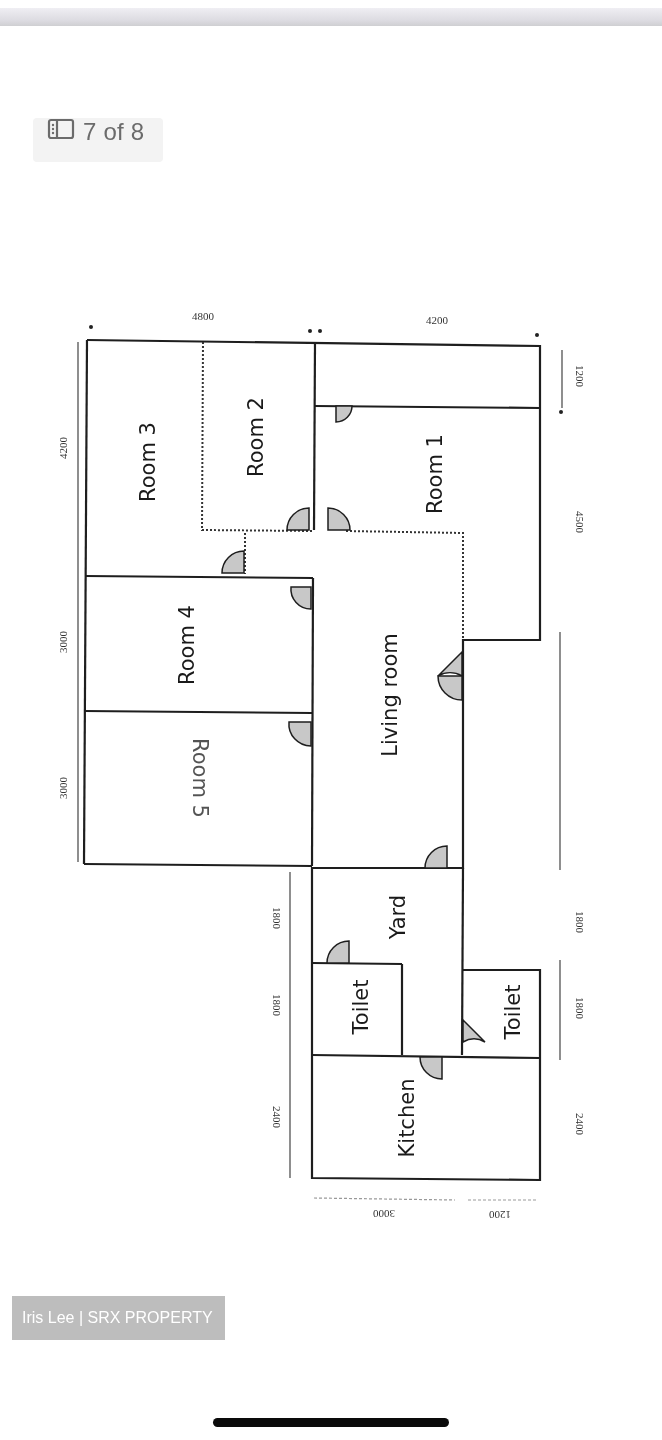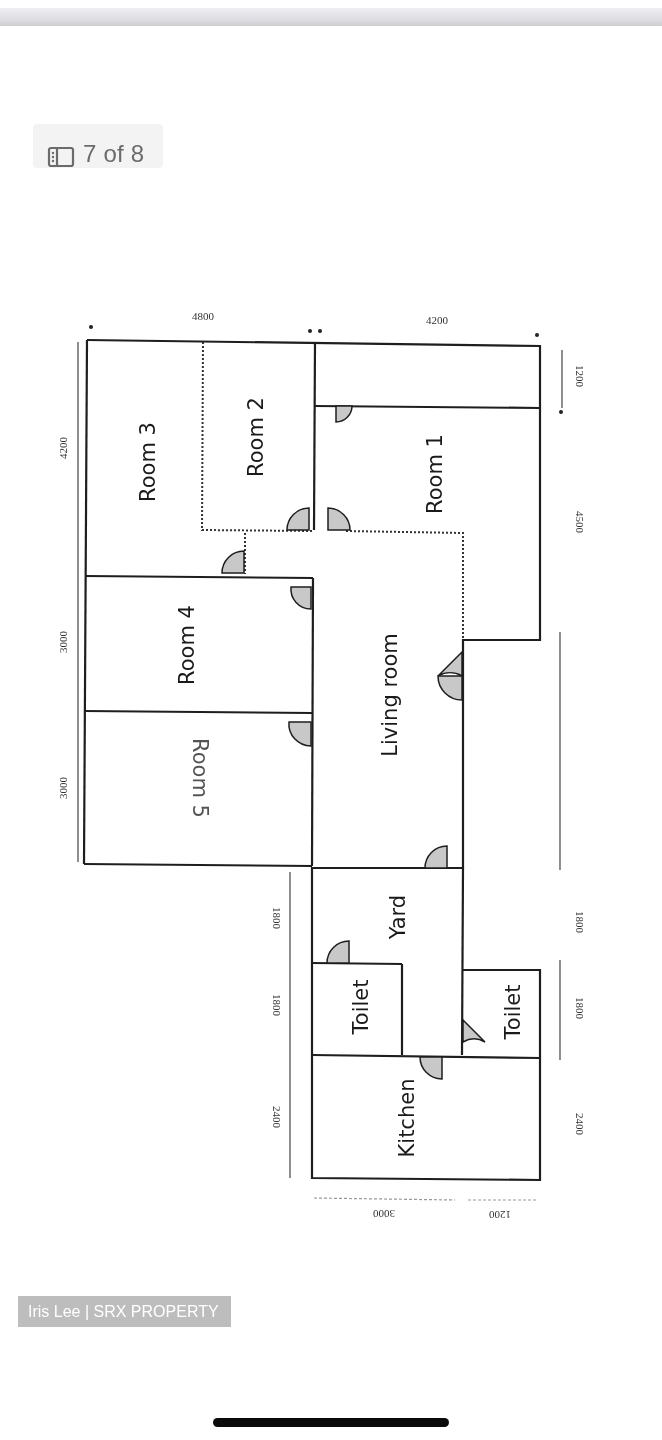--- a/index.html
+++ b/index.html
@@ -5,28 +5,28 @@
   html, body { margin: 0; padding: 0; }
   body {
     width: 662px; height: 1440px; background: #ffffff; position: relative; overflow: hidden;
     font-family: "Liberation Sans", sans-serif;
   }
   .top-bar {
     position: absolute; left: 0; top: 8px; width: 662px; height: 18px;
     background: linear-gradient(#efeef3, #dcdbe1 70%, #cfcfd2);
   }
   .counter-badge {
-    position: absolute; left: 33px; top: 124px; width: 130px; height: 44px;
-    background: #f3f3f3; border-radius: 4px; display: flex; align-items: flex-end;
+    position: absolute; left: 33px; top: 118px; width: 130px; height: 44px;
+    background: #f3f3f3; border-radius: 4px; display: flex; align-items: flex-start;
     padding-left: 14px; box-sizing: border-box; gap: 8px;
   }
   .counter-badge .label { font-size: 24px; color: #6b6b6b; letter-spacing: 0.2px; }
   .plan { position: absolute; left: 0; top: 0; }
   .watermark {
-    position: absolute; left: 18px; top: 1296px; width: 213px; height: 31px;
+    position: absolute; left: 12px; top: 1296px; width: 213px; height: 44px;
     background: #bdbdbd; display: flex; align-items: center; padding-left: 10px; box-sizing: border-box;
   }
   .watermark span { color: #ffffff; font-size: 16px; }
   .home-indicator {
     position: absolute; left: 213px; top: 1418px; width: 236px; height: 9px;
     background: #0a0a0a; border-radius: 5px;
   }
   .room-label { font-family: "DejaVu Sans", sans-serif; font-size: 21px; fill: #1a1a1a; }
   .dim-label { font-family: "Liberation Serif", serif; font-size: 11px; fill: #333; }
 </style>

